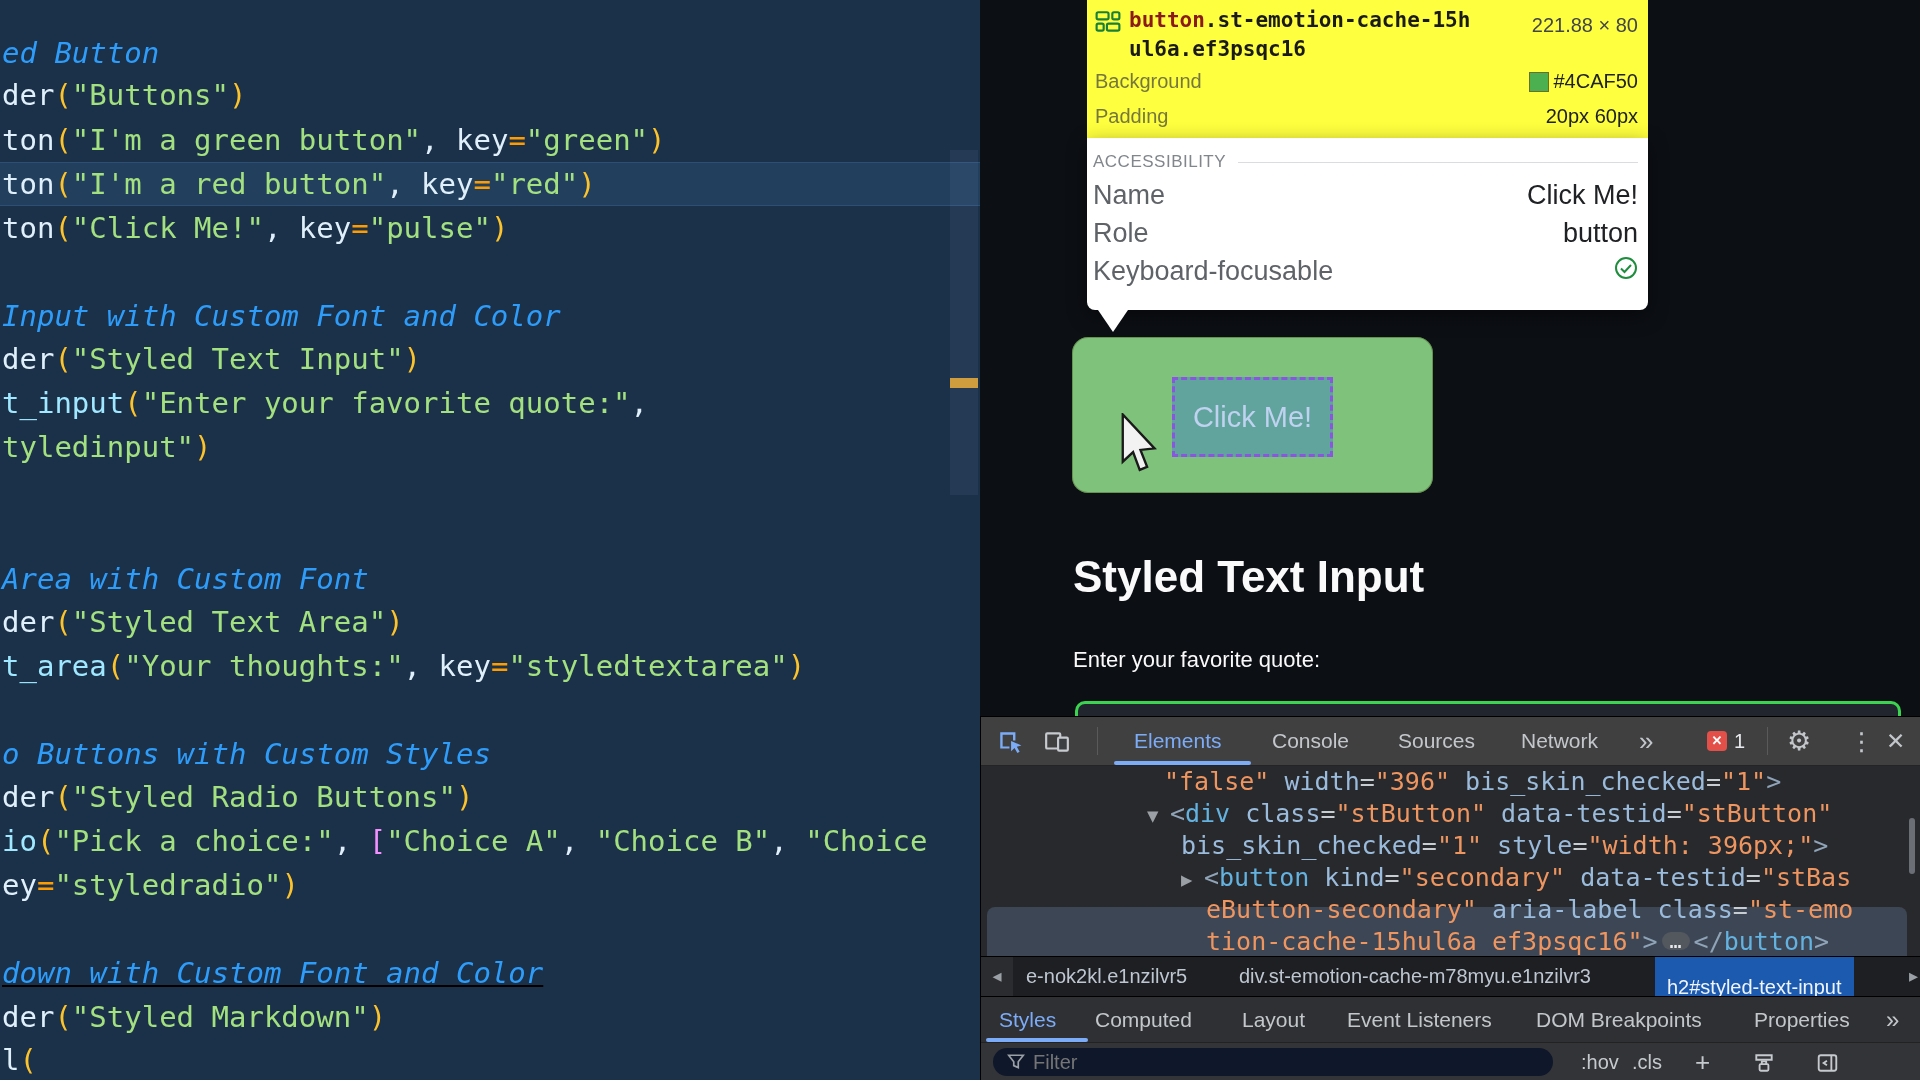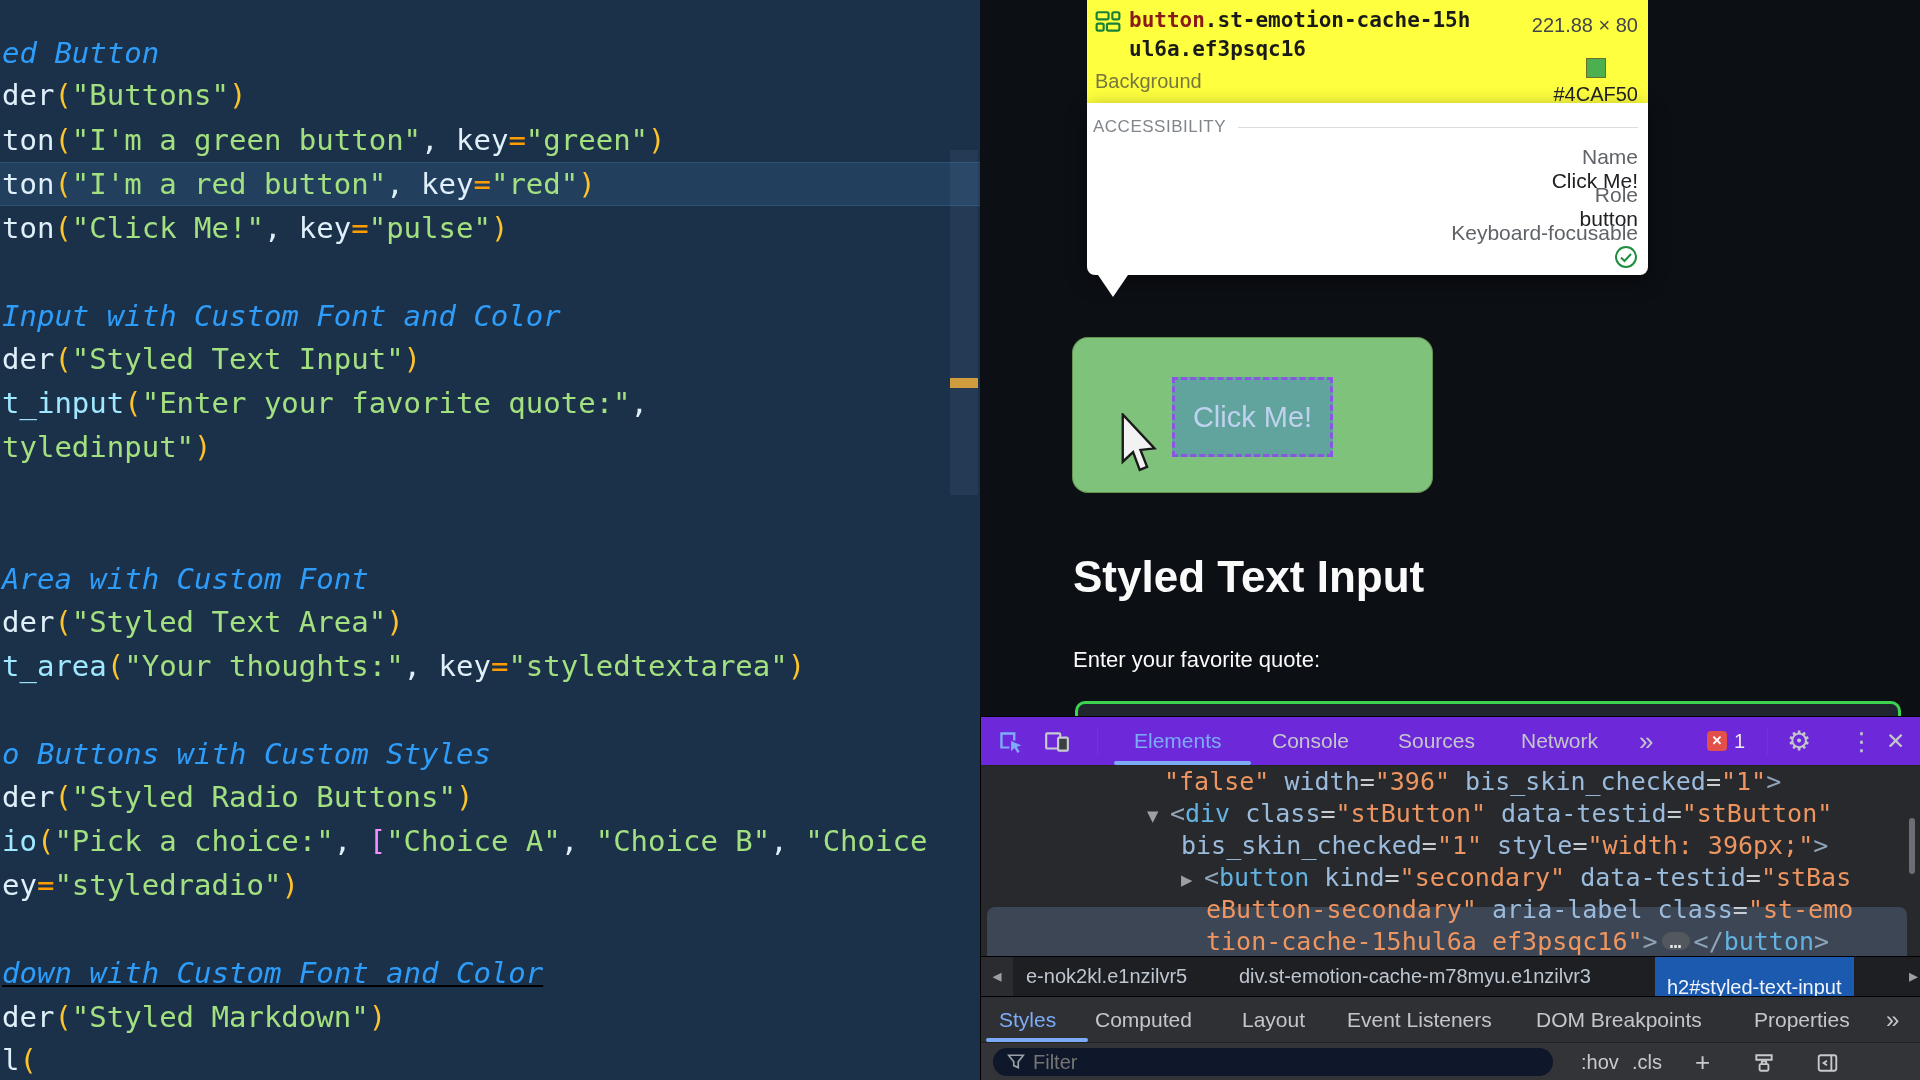--- a/index.html
+++ b/index.html
@@ -26,44 +26,44 @@
   
   #tooltip{position:absolute;left:107px;top:0;width:561px;}
   #tt-yellow{background:#feff3e;padding:6px 10px 4px 8px;}
   #tt-name-row{display:flex;align-items:flex-start;}
   #tt-el-icon{flex:0 0 34px;padding-top:4px;}
   #tt-name{font-family:"DejaVu Sans Mono",monospace;font-weight:bold;font-size:21px;line-height:29px;width:370px;word-break:break-all;color:#1a1a1a;}
   #tt-name .tag{color:#8b1a1a;}
   #tt-dims{margin-left:auto;font-size:20px;color:#424549;padding-top:8px;white-space:nowrap;}
   .tt-prop-row{display:flex;align-items:center;height:35px;font-size:20px;}
   .tt-prop-label{color:#76763f;}
-  .tt-prop-val{margin-left:auto;color:#202124;display:flex;align-items:center;gap:5px;flex-direction:column;}
+  .tt-prop-val{margin-left:auto;color:#202124;display:flex;align-items:center;gap:5px;}
   .tt-swatch{width:18px;height:18px;background:#4CAF50;border:1px solid #6d6d2c;display:inline-block;}
   #tt-white{background:#ffffff;border-radius:0 0 8px 8px;padding:14px 10px 16px 6px;box-shadow:0 6px 20px rgba(0,0,0,.45);}
   #tt-acc-row{display:flex;align-items:center;gap:12px;margin-bottom:8px;}
   #tt-acc-title{font-size:17px;letter-spacing:.5px;color:#80868b;white-space:nowrap;}
   #tt-acc-line{flex:1;height:1px;background:#dadce0;}
-  .tt-a11y-row{display:flex;align-items:flex-end;height:38px;font-size:21px;flex-direction:column;}
+  .tt-a11y-row{display:flex;align-items:flex-start;height:38px;font-size:27px;}
   .tt-a11y-label{color:#5f6368;}
   .tt-a11y-val{margin-left:auto;color:#202124;}
   #tt-arrow{position:absolute;left:11px;top:100%;width:0;height:0;border-left:15px solid transparent;border-right:15px solid transparent;border-top:22px solid #ffffff;}
 
   
   #green-button{position:absolute;left:92px;top:337px;width:361px;height:156px;border-radius:16px;background:#7fc27b;box-shadow:inset 0 0 0 1px rgba(60,60,0,.35);}
   #green-button-content{position:absolute;left:100px;top:40px;width:161px;height:80px;background:#61a49e;border:3px dashed #8a55e0;box-sizing:border-box;display:flex;align-items:center;justify-content:center;font-size:29px;color:#bfd2ef;}
   #cursor{position:absolute;left:138px;top:413px;}
 
   #app-heading{position:absolute;left:93px;top:552px;font-size:44px;font-weight:bold;color:#fafafa;}
   #app-input-label{position:absolute;left:93px;top:647px;font-size:22px;color:#fafafa;}
   #app-text-input{position:absolute;left:95px;top:701px;width:826px;height:40px;border:3px solid #3bd34f;border-radius:10px;background:#20252e;box-sizing:border-box;color:#fafafa;font-size:20px;padding:0 12px;outline:none;}
 
   
   #devtools{position:absolute;left:980px;top:716px;width:940px;height:364px;background:#28292c;border-left:1px solid #000;border-top:1px solid #000;box-sizing:border-box;}
 
-  #dt-tabbar{position:absolute;left:0;top:0;width:940px;height:49px;background:#6d28d9;border-bottom:1px solid #242424;box-sizing:border-box;}
+  #dt-tabbar{position:absolute;left:0;top:0;width:940px;height:49px;background:#404040;border-bottom:1px solid #242424;box-sizing:border-box;}
   .dt-icon{position:absolute;top:12px;}
   .dt-sep{position:absolute;top:10px;width:1px;height:28px;background:#5a5a5a;}
   .dt-tab{position:absolute;top:0;height:48px;line-height:48px;font-size:21px;color:#c3c7cb;cursor:default;}
   .dt-tab.active{color:#7cacf8;}
   #dt-underline{position:absolute;top:44px;height:4px;background:#7cacf8;border-radius:2px;}
   #dt-badge{position:absolute;left:726px;top:14px;width:20px;height:20px;background:#e35049;border-radius:4px;color:#fff;font-size:13px;font-weight:bold;text-align:center;line-height:20px;}
   #dt-badge-count{position:absolute;left:753px;top:0;height:48px;line-height:48px;font-size:20px;color:#e8eaed;}
   .dt-glyph{position:absolute;top:0;height:48px;line-height:48px;color:#c3c7cb;}
 
   #dt-tree{position:absolute;left:0;top:49px;width:940px;height:190px;overflow:hidden;}
@@ -151,20 +151,26 @@
           <span id="tt-name"><span class="tag">button</span><span>.st-emotion-cache-15h</span><br><span>ul6a.ef3psqc16</span></span>
           <span id="tt-dims">221.88 × 80</span>
         </div>
         <div class="tt-prop-row">
           <span class="tt-prop-label">Background</span>
           <span class="tt-prop-val">
               <span class="tt-swatch"></span>
               <span>#4CAF50</span>
             </span>
         </div>
+        <div class="tt-prop-row">
+          <span class="tt-prop-label">Padding</span>
+          <span class="tt-prop-val">
+              <span>20px 60px</span>
+            </span>
+        </div>
       </div>
       <div id="tt-white">
         <div id="tt-acc-row">
           <span id="tt-acc-title">ACCESSIBILITY</span>
           <span id="tt-acc-line"></span>
         </div>
         <div class="tt-a11y-row">
           <span class="tt-a11y-label">Name</span>
           <span class="tt-a11y-val">Click Me!</span>
         </div>

